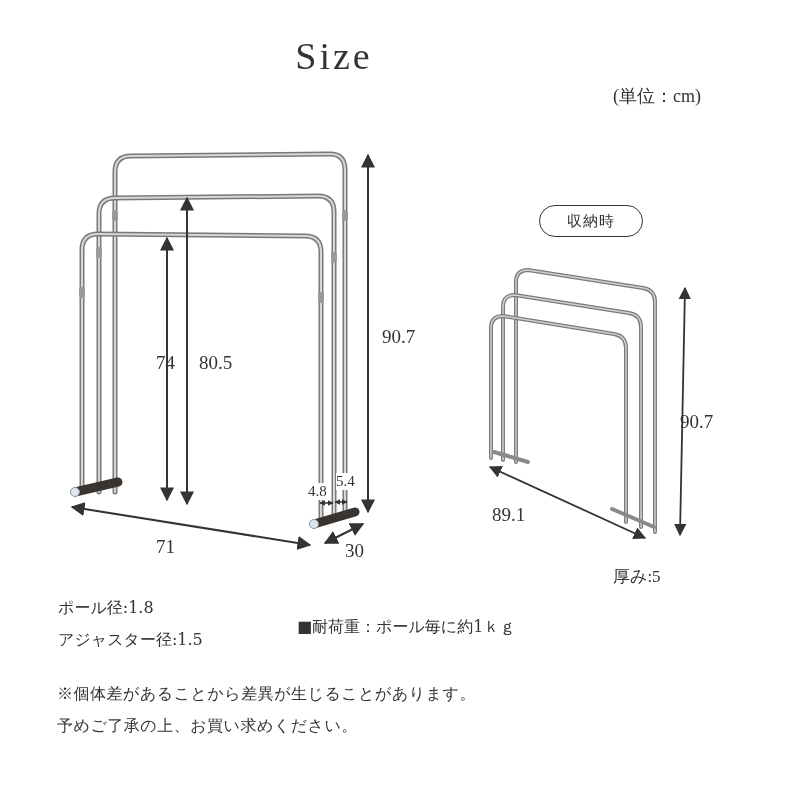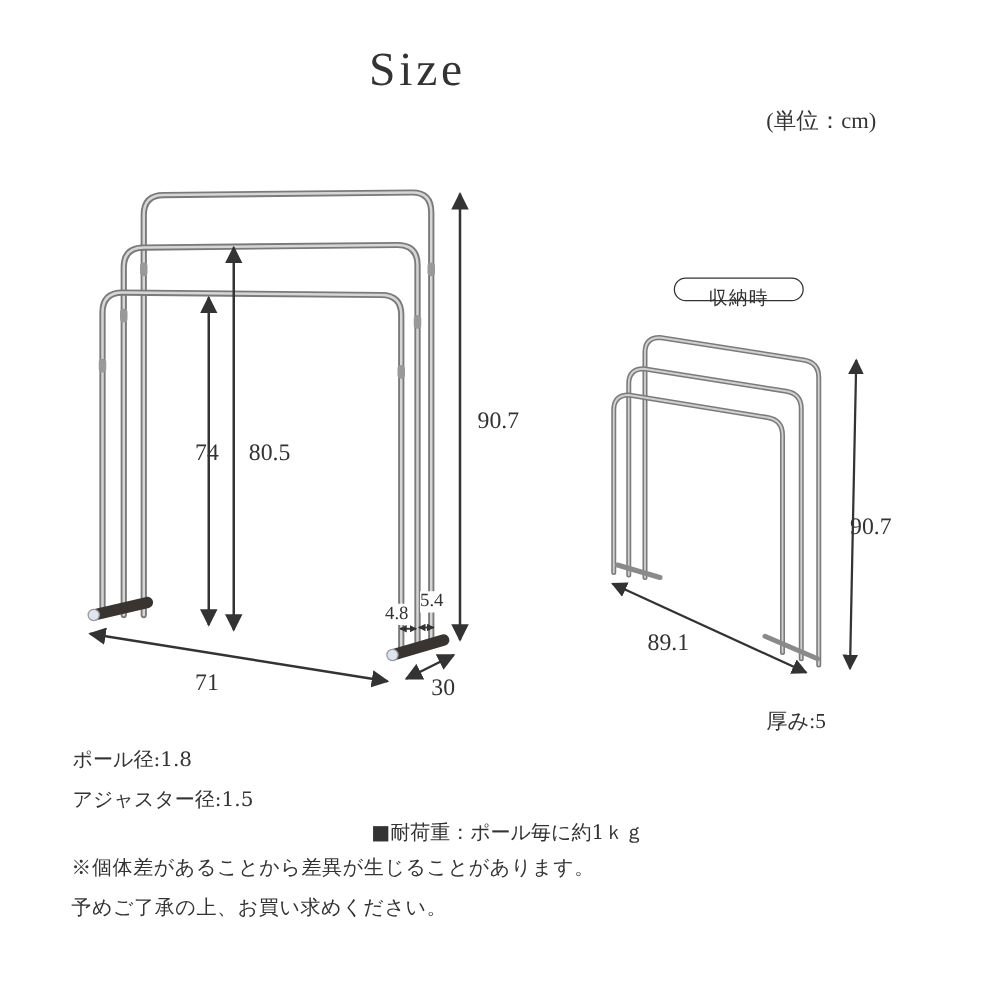--- a/index.html
+++ b/index.html
@@ -4,23 +4,23 @@
 <style>
   html, body { margin:0; padding:0; background:#ffffff; }
   body { width:790px; height:790px; position:relative; overflow:hidden;
          font-family:"DejaVu Serif","Liberation Serif",serif; color:#333; }
   .abs { position:absolute; }
   .title { left:0; width:668px; top:34px; text-align:center; font-size:38px; letter-spacing:3px;
            font-family:"Liberation Serif","DejaVu Serif",serif; color:#333; }
   .unit { left:613px; top:84px; font-size:18px; color:#333; font-family:"Liberation Serif","DejaVu Serif",serif; }
   .dim { font-size:19px; color:#333; font-family:"Liberation Serif","DejaVu Serif",serif; }
   .dim-sm { font-size:15px; color:#333; font-family:"Liberation Serif","DejaVu Serif",serif; background:#fff; }
-  .badge { left:539px; top:205px; width:104px; height:19px; border:1.5px solid #333; border-radius:17px;
+  .badge { left:539px; top:205px; width:104px; height:32px; border:1.5px solid #333; border-radius:17px;
            text-align:center; line-height:31px; font-size:15px; color:#333; box-sizing:border-box;
-           font-family:"DejaVu Sans","Liberation Sans",sans-serif; letter-spacing:1px;margin-top:17px; }
+           font-family:"DejaVu Sans","Liberation Sans",sans-serif; letter-spacing:1px; }
   .spec { font-size:16px; color:#333; font-family:"DejaVu Serif","Liberation Serif",serif; }
   .note { font-size:16px; color:#333; font-family:"DejaVu Serif","Liberation Serif",serif; letter-spacing:0.5px;text-align:center; }
   svg { position:absolute; left:0; top:0; }
 </style>
 </head>
 <body>
 
 <div class="abs title">Size</div>
 <div class="abs unit">(単位：cm)</div>
 
@@ -102,21 +102,21 @@
 <div class="abs dim" style="left:133px; top:352px;margin-left:23px;">74</div>
 <div class="abs dim" style="left:199px; top:352px;">80.5</div>
 <div class="abs dim" style="left:382px; top:326px;">90.7</div>
 <div class="abs dim" style="left:156px; top:536px;">71</div>
 <div class="abs dim" style="left:345px; top:540px;">30</div>
 <div class="abs dim-sm" style="left:308px; top:483px;">4.8</div>
 <div class="abs dim-sm" style="left:336px; top:473px;">5.4</div>
 
 <div class="abs badge">収納時</div>
 <div class="abs dim" style="left:680px; top:411px;">90.7</div>
-<div class="abs dim" style="left:518px; top:504px;">89.1</div>
+<div class="abs dim" style="left:492px; top:504px;">89.1</div>
 <div class="abs dim" style="left:613px; top:565px; font-size:17px;">厚み:5</div>
 
 <div class="abs spec" style="left:58px; top:598px;">ポール径:1.8</div>
 <div class="abs spec" style="left:58px; top:630px;">アジャスター径:1.5</div>
-<div class="abs spec" style="left:297px; top:656px;">■耐荷重：ポール毎に約1ｋｇ</div>
+<div class="abs spec" style="left:297px; top:617px;">■耐荷重：ポール毎に約1ｋｇ</div>
 
 <div class="abs note" style="left:57px; top:684px;">※個体差があることから差異が生じることがあります。</div>
 <div class="abs note" style="left:57px; top:716px;">予めご了承の上、お買い求めください。</div>
 
 </body></html>

